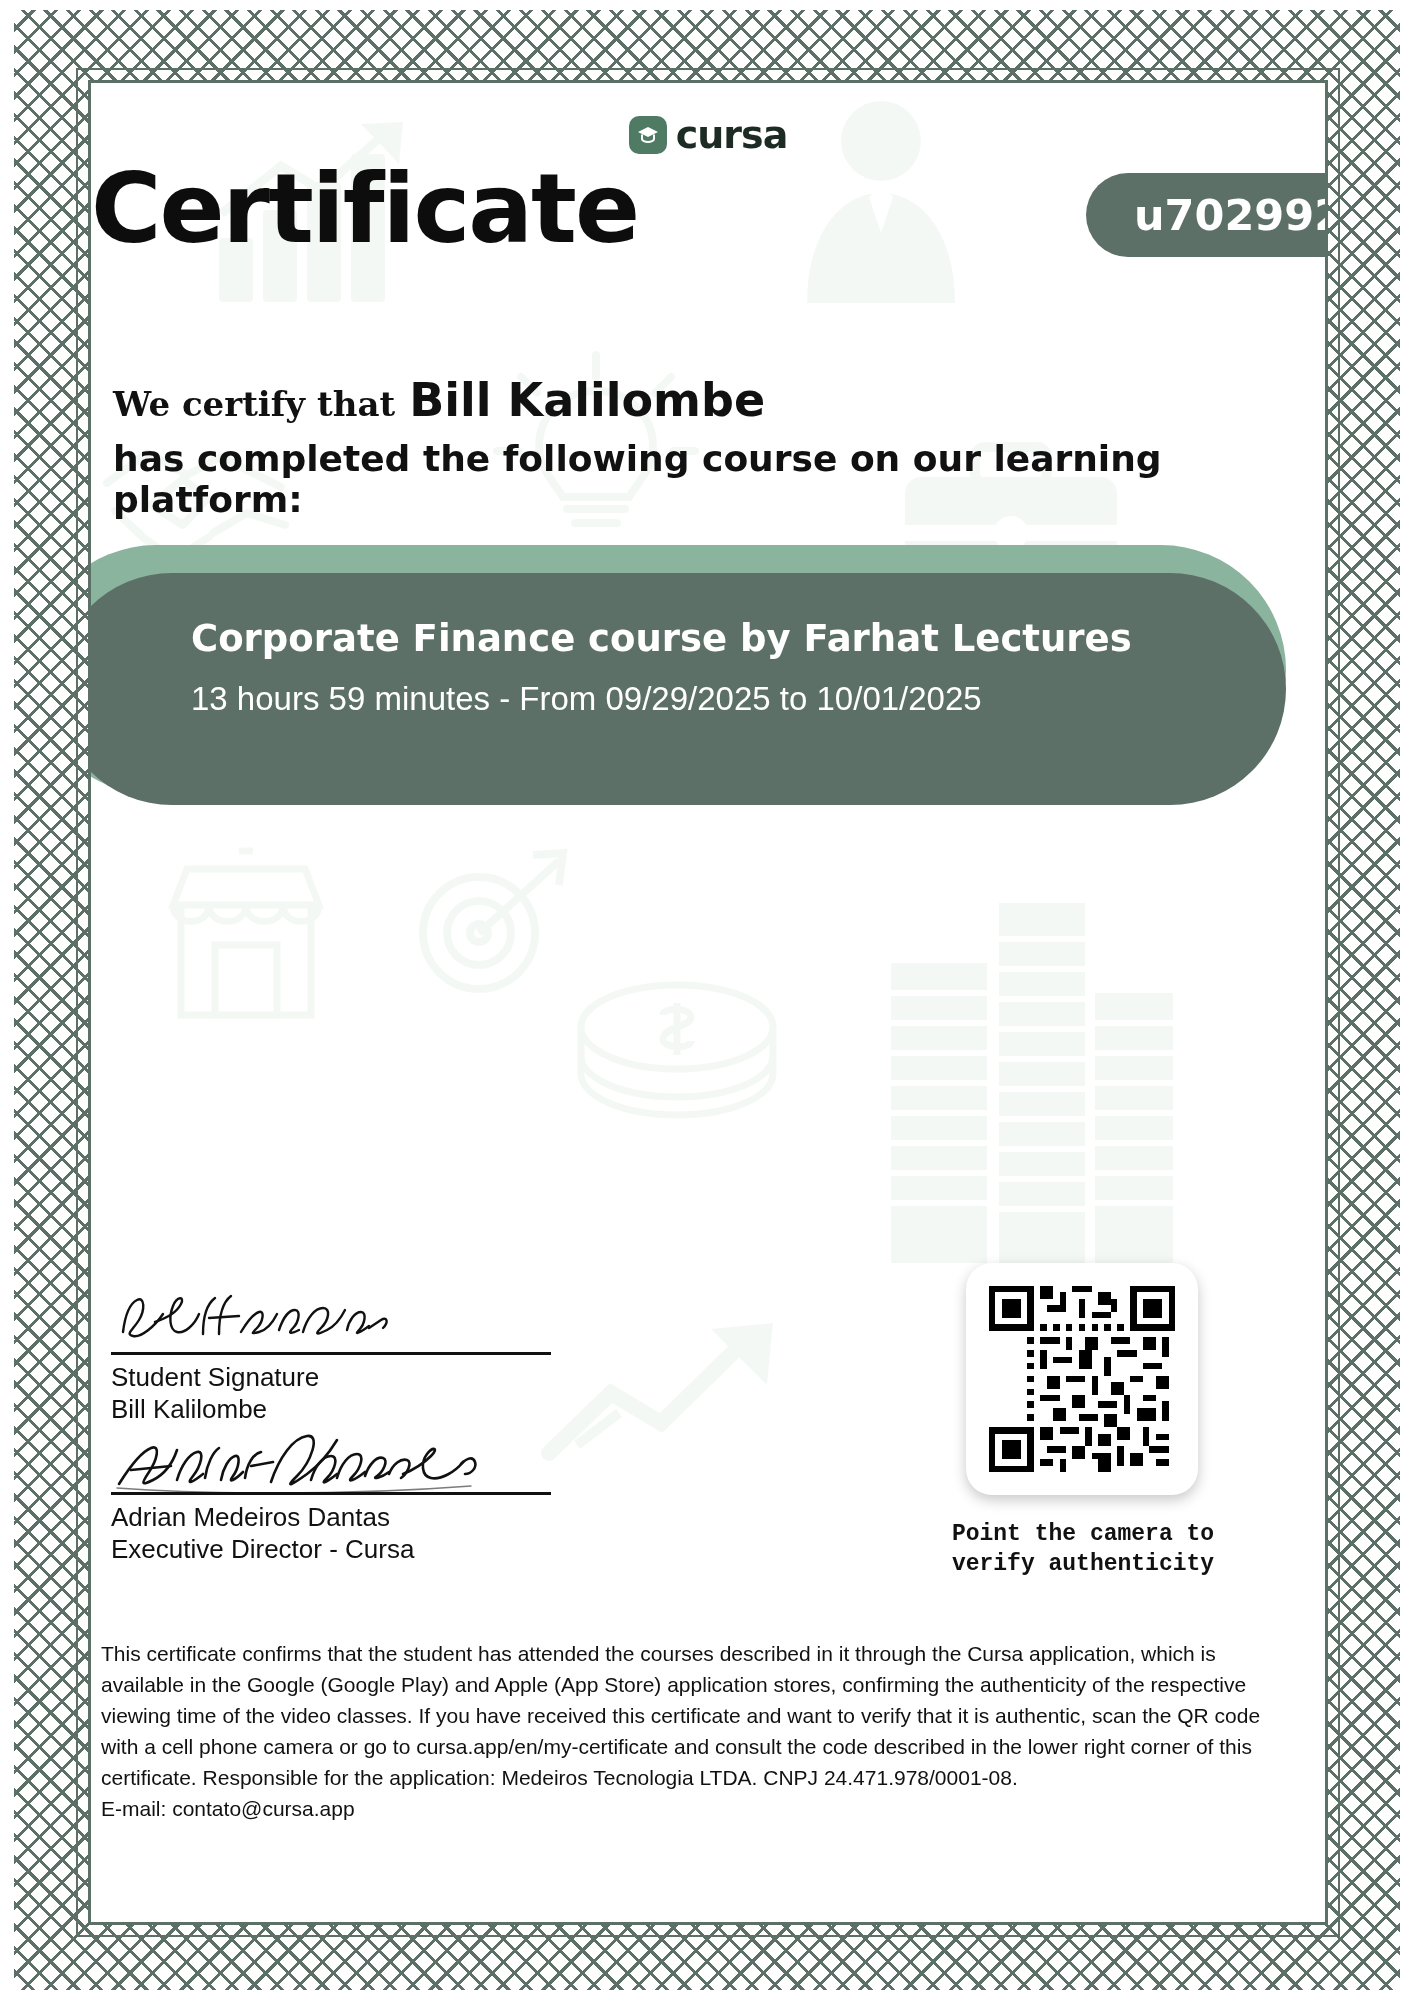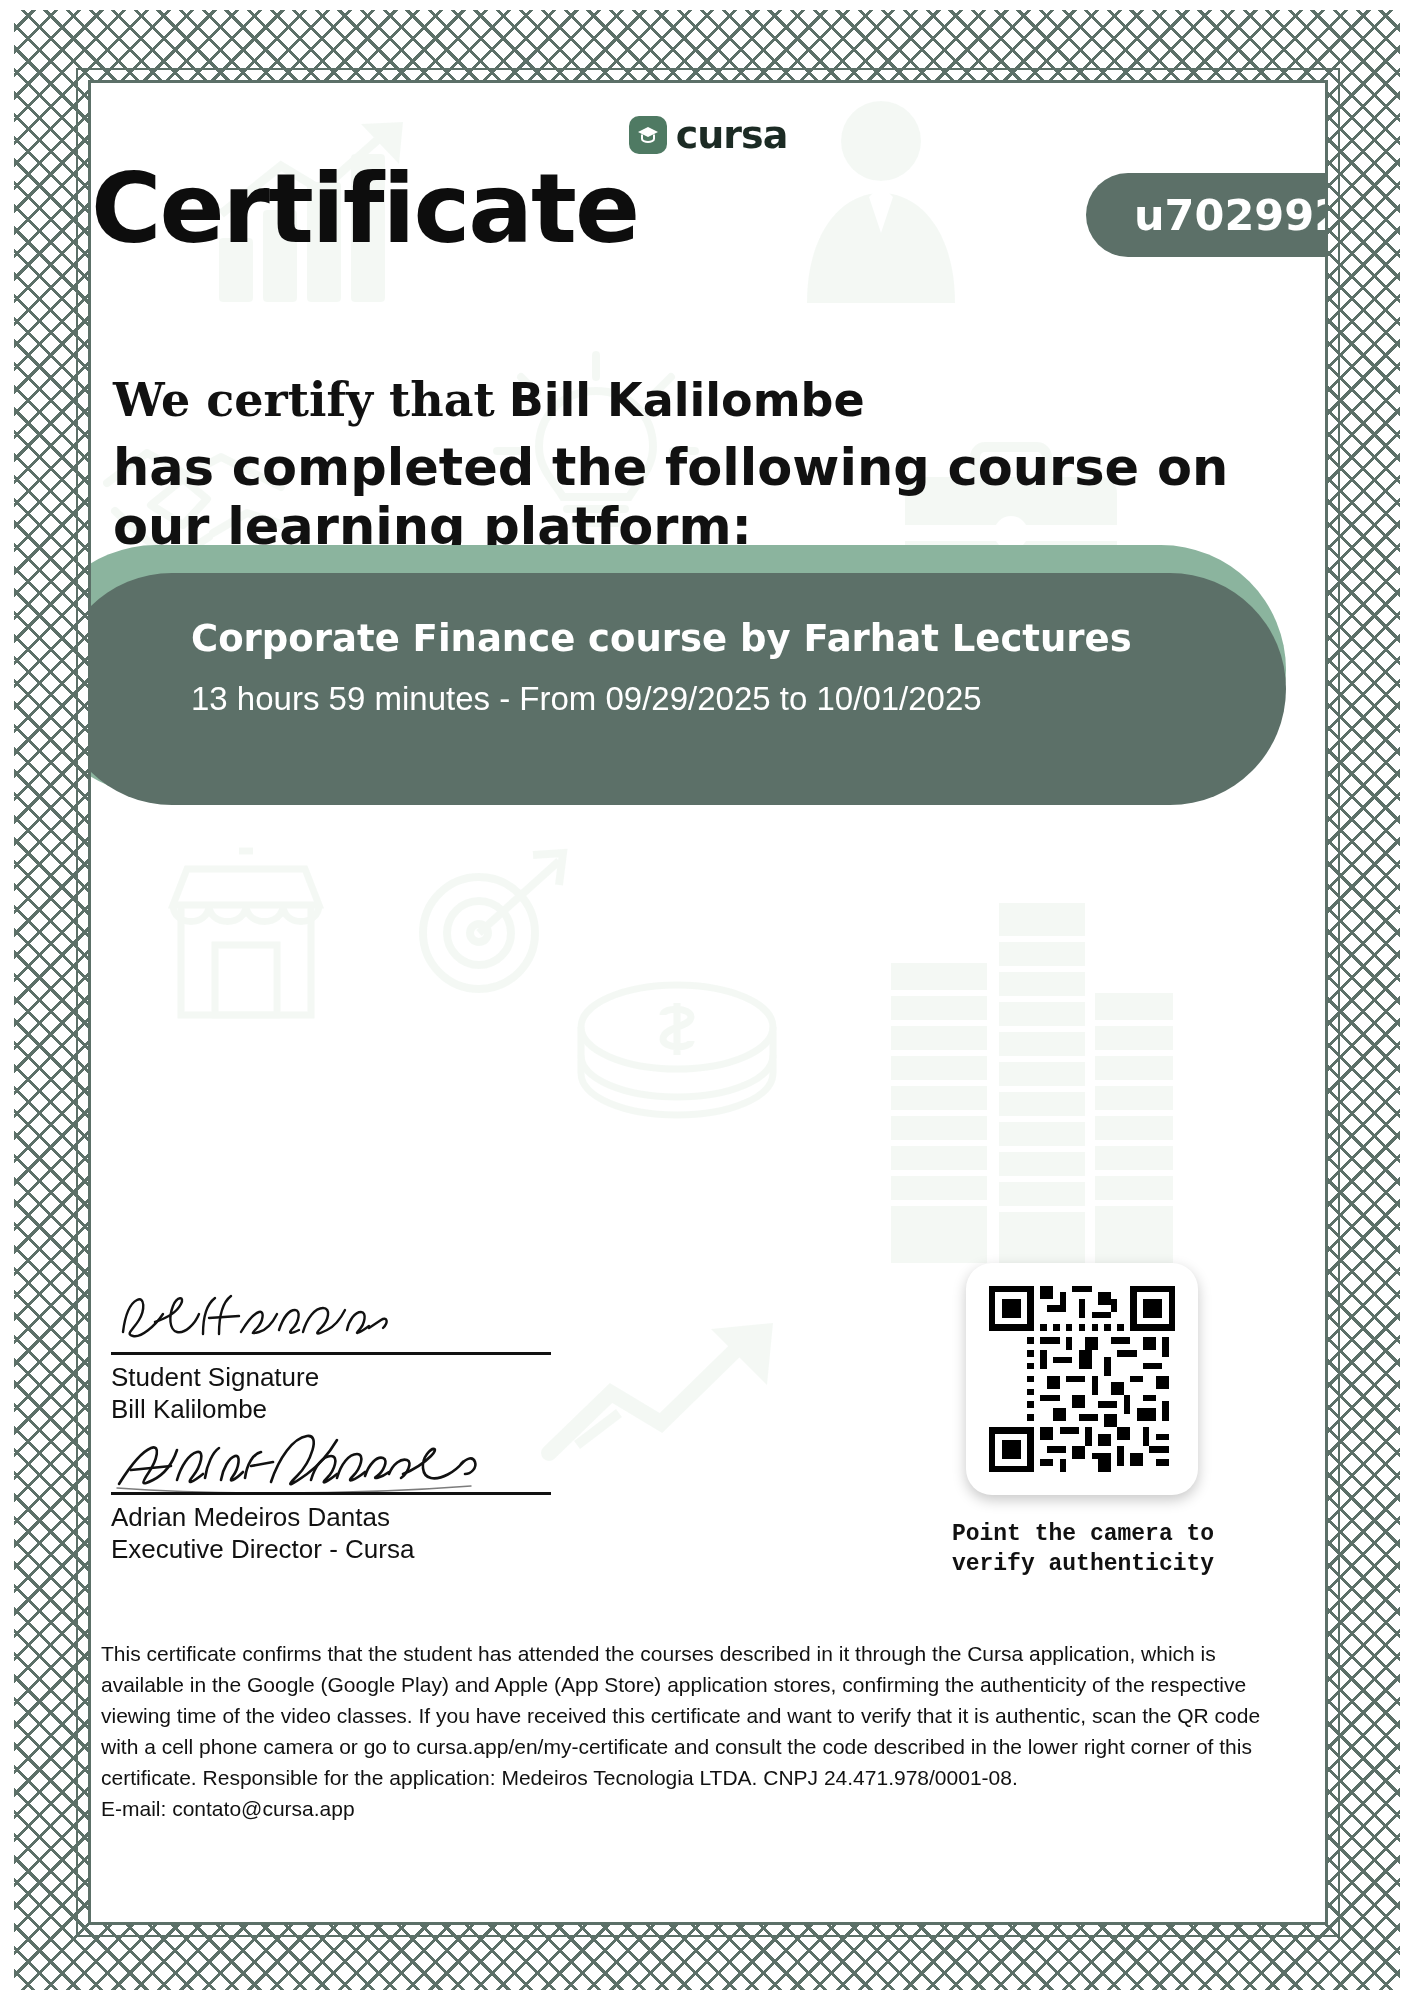--- a/index.html
+++ b/index.html
@@ -109,31 +109,31 @@
     color: #ffffff; font-size: 43px; font-weight: 700;
     font-family: "DejaVu Sans", sans-serif;
   }
 
   
   .certify-line1 {
     position: absolute; left: 22px; top: 290px; width: 1100px;
     font-size: 0;
   }
   .certify-label {
-    font-size: 46px; font-weight: 700; color: #111;
+    font-size: 34px; font-weight: 700; color: #111;
     font-family: "DejaVu Serif", serif;
   }
   .student-name {
     font-size: 46px; font-weight: 700; color: #111;
     font-family: "DejaVu Sans", sans-serif;
     margin-left: 14px;
   }
   .certify-line2 {
     position: absolute; left: 22px; top: 355px; width: 1180px;
-    font-size: 51px; font-weight: 700; color: #111;
+    font-size: 36px; font-weight: 700; color: #111;
     font-family: "DejaVu Sans", sans-serif;
   }
 
   
   .banner-wrap {
     position: absolute; left: -70px; top: 462px;
     width: 1300px; height: 280px;
   }
   .banner-back {
     position: absolute; left: 10px; top: 0;

